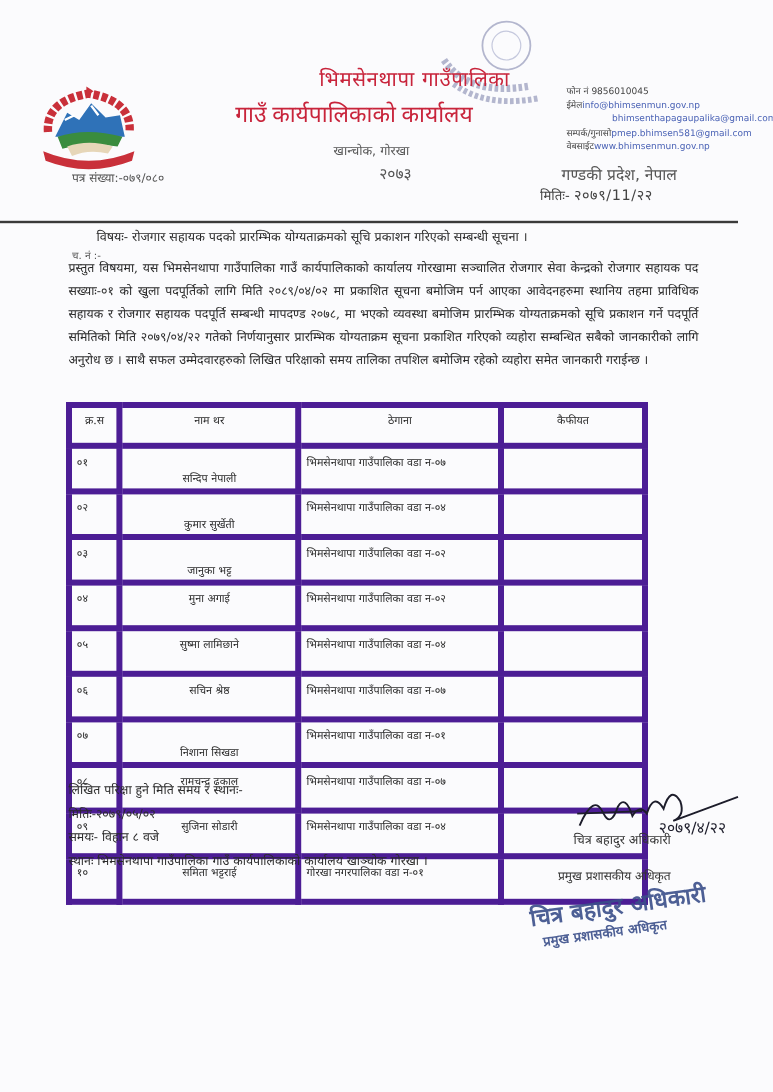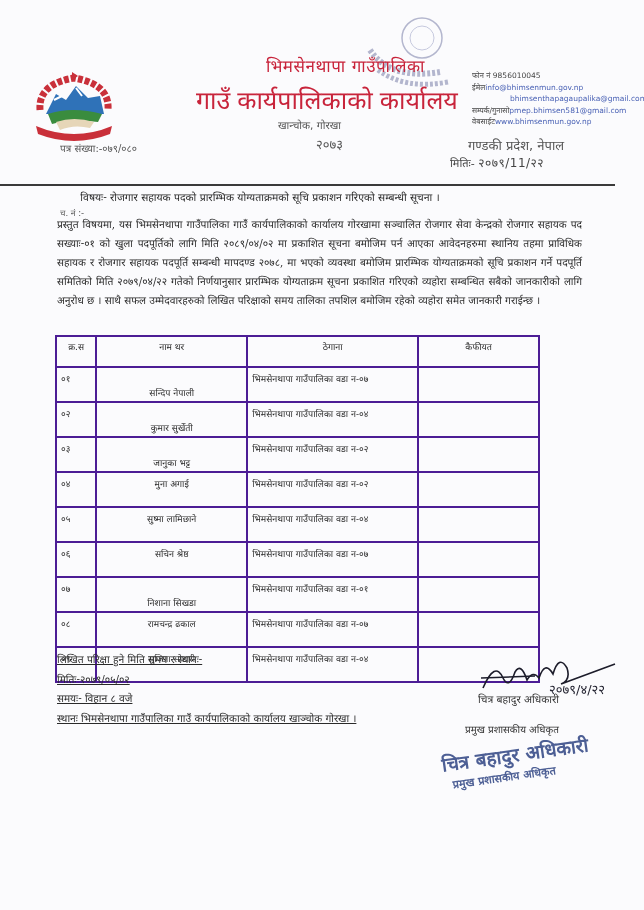--- a/index.html
+++ b/index.html
@@ -6,48 +6,48 @@
   body {
     width: 644px; height: 910px; background: #fbfbfd; position: relative; overflow: hidden;
     font-family: "DejaVu Sans", "Liberation Sans", sans-serif; color: #2a2a2a;
   }
   .abs { position: absolute; }
   .red { color: #c8243b; }
   
   .emblem { left: 32px; top: 70px; width: 84px; height: 72px; }
   
   .t1 { left: 244px; top: 54px; font-size: 17px; letter-spacing: 0.5px; white-space: nowrap; font-family: "DejaVu Serif", serif; margin-left: 22px; }
-  .t2 { left: 196px; top: 82px; font-size: 25px; white-space: nowrap; font-family: Liberation Sans, sans-serif; }
+  .t2 { left: 196px; top: 82px; font-size: 19px; white-space: nowrap; font-family: Liberation Serif, serif; }
   .t3 { left: 278px; top: 118px; font-size: 10.5px; color: #555; white-space: nowrap; }
   .t4 { left: 316px; top: 135px; font-size: 13px; color: #555; white-space: nowrap; }
   
   .seal { left: 360px; top: 10px; width: 100px; height: 90px; opacity: 0.55; }
   
   .contact { left: 472px; top: 70px; font-size: 7.5px; line-height: 11.5px; color: #444; }
   .contact .lnk { color: #4a62b5; }
   .contact .ind { padding-left: 38px; }
   .province { left: 468px; top: 136px; font-size: 13px; color: #555; white-space: nowrap; }
   .date { left: 450px; top: 154px; font-size: 11px; color: #444; white-space: nowrap; }
   .date .v { font-size: 12px; letter-spacing: 0.5px; }
   .ref { left: 60px; top: 141px; font-size: 10px; color: #555; white-space: nowrap; }
   .chno { left: 60px; top: 174px; font-size: 8.5px; color: #555; white-space: nowrap; margin-top: 33px; }
   .divider { left: 0; top: 184px; width: 615px; height: 2px; background: #3a3a3a; }
   .subject { left: 0; width: 520px; top: 190px; text-align: center; font-size: 10.5px; white-space: nowrap; font-family: "DejaVu Serif", serif; }
   .body-text { left: 57px; top: 215px; width: 525px; font-size: 10.3px; line-height: 19px; text-align: justify; font-family: "DejaVu Serif", serif; }
   
   table.lst { position: absolute; left: 55px; top: 335px; width: 485px; border-collapse: collapse; font-size: 9px; font-family: "DejaVu Serif", serif; }
-  table.lst th, table.lst td { border: 2px solid #4c1d95; padding: 0 4px; height: 29px; vertical-align: top; }
+  table.lst th, table.lst td { border: 5px solid #4c1d95; padding: 0 4px; height: 29px; vertical-align: top; }
   table.lst th { height: 26px; font-weight: normal; text-align: center; padding-top: 3px; }
   table.lst td.sn { width: 30px; padding-top: 4px; }
   table.lst td.nm { width: 140px; text-align: center; }
   table.lst td.ad { width: 160px; padding-top: 4px; }
   table.lst td.rm { width: 110px; }
   .nm.low { vertical-align: bottom; padding-bottom: 2px; }
   .nm.top { padding-top: 4px; }
-  .exam { left: 57px; top: 650px; font-size: 10.3px; line-height: 19.5px; font-family: "DejaVu Serif", serif; text-decoration: underline; }
+  .exam { left: 57px; top: 650px; font-size: 10.3px; line-height: 19.5px; font-family: "DejaVu Serif", serif; }
   .sig { left: 475px; top: 650px; width: 150px; height: 50px; }
   .signame { left: 478px; top: 692px; font-size: 10.5px; white-space: nowrap; color: #333; font-family: "DejaVu Serif", serif; }
   .sigdesig { left: 465px; top: 722px; font-size: 10px; white-space: nowrap; color: #333; font-family: "DejaVu Serif", serif; }
   .stamp { left: 440px; top: 752px; transform: rotate(-8deg); transform-origin: left top; color: #3b4f8a; opacity: 0.9; font-family: "DejaVu Serif", serif; white-space: nowrap; }
   .stamp .s1 { font-size: 19px; font-weight: bold; }
   .stamp .s2 { font-size: 11px; font-weight: bold; padding-left: 8px; }
 </style>
 </head>
 <body>
 
@@ -147,20 +147,26 @@
         <td class="nm top">रामचन्द्र ढकाल</td>
         <td class="ad">भिमसेनथापा गाउँपालिका वडा न-०७</td>
         <td class="rm"></td>
       </tr>
     <tr>
         <td class="sn">०९</td>
         <td class="nm top">सुजिना सोडारी</td>
         <td class="ad">भिमसेनथापा गाउँपालिका वडा न-०४</td>
         <td class="rm"></td>
       </tr>
+    <tr>
+        <td class="sn">१०</td>
+        <td class="nm top">समिता भट्टराई</td>
+        <td class="ad">गोरखा नगरपालिका वडा न-०१</td>
+        <td class="rm"></td>
+      </tr>
   </tbody>
 </table>
 
 <div class="abs exam">
   <div>लिखित परिक्षा हुने मिति समय र स्थानः-</div>
   <div>मितिः-२०७९/०५/०२</div>
   <div>समयः- विहान ८ वजे</div>
   <div>स्थानः भिमसेनथापा गाउँपालिका  गाउँ कार्यपालिकाको कार्यालय खाञ्चोक गोरखा ।</div>
 </div>
 

